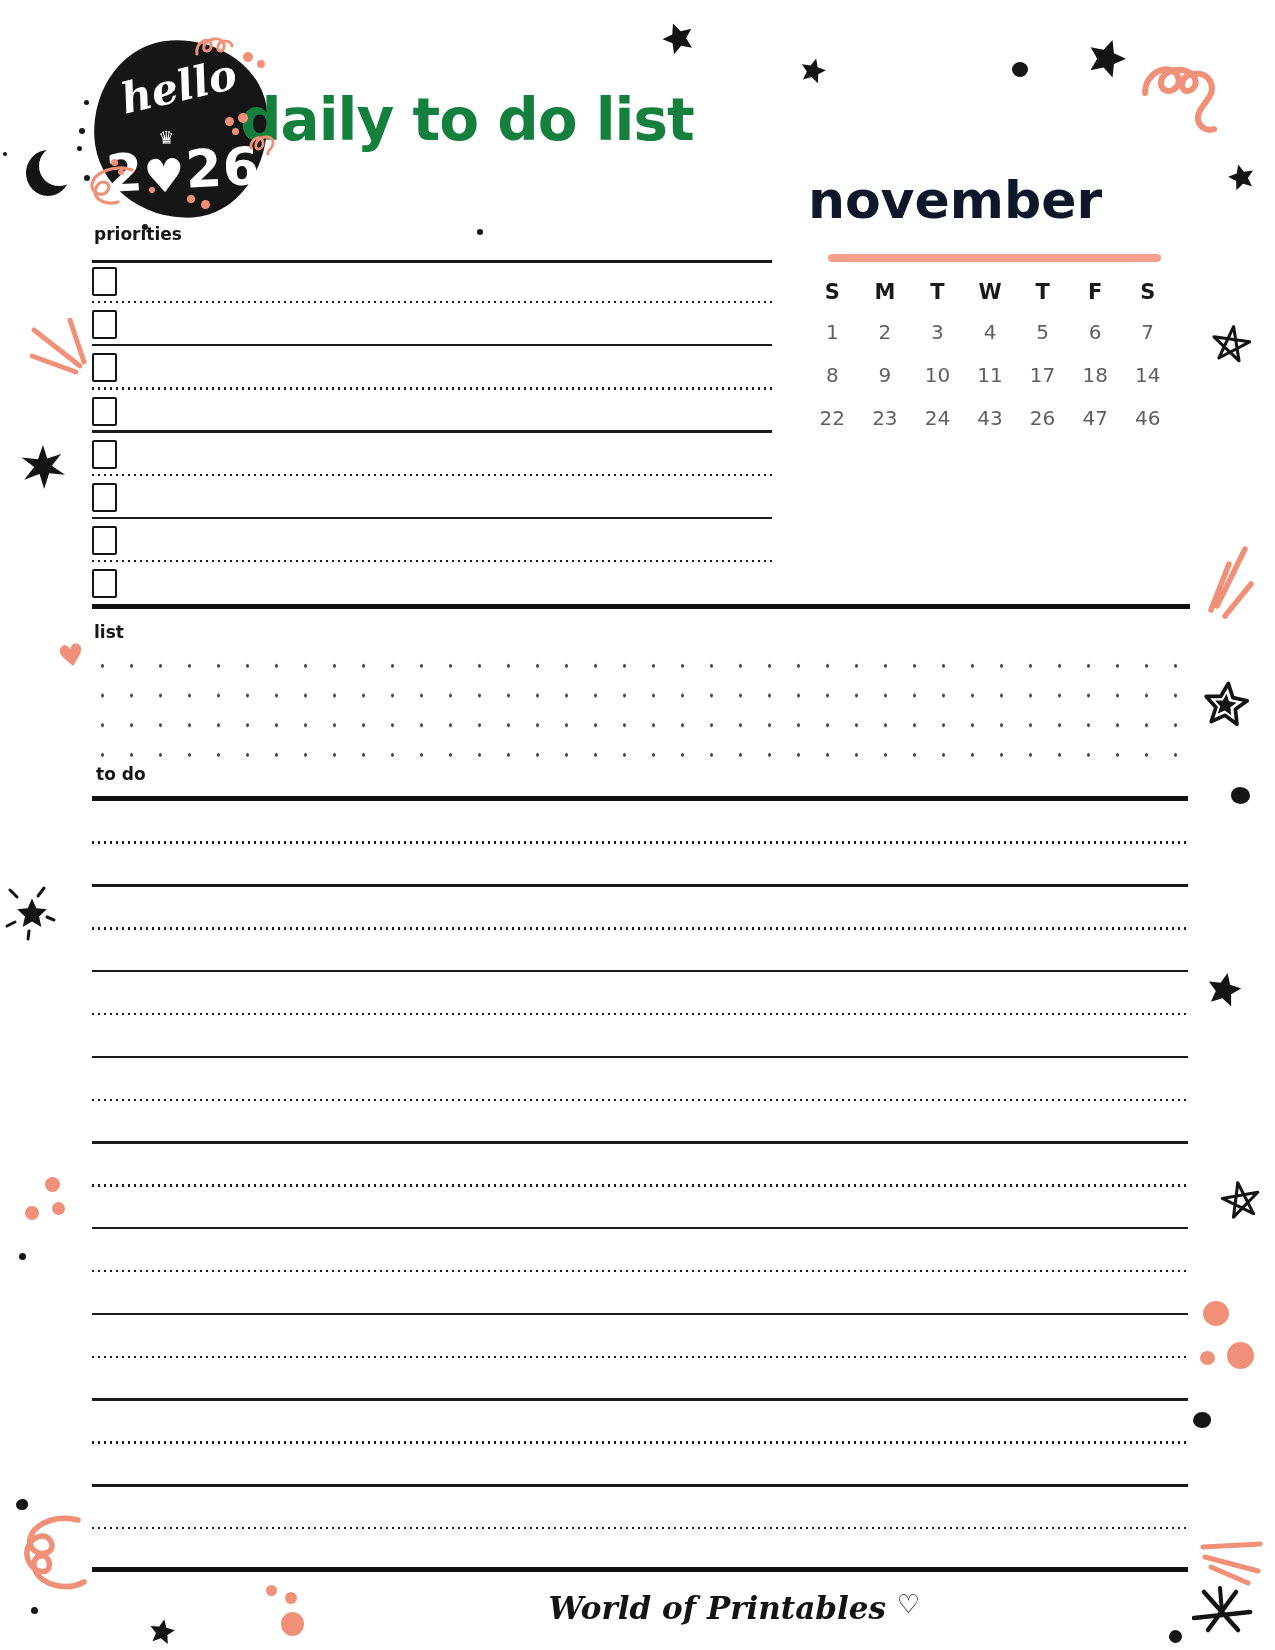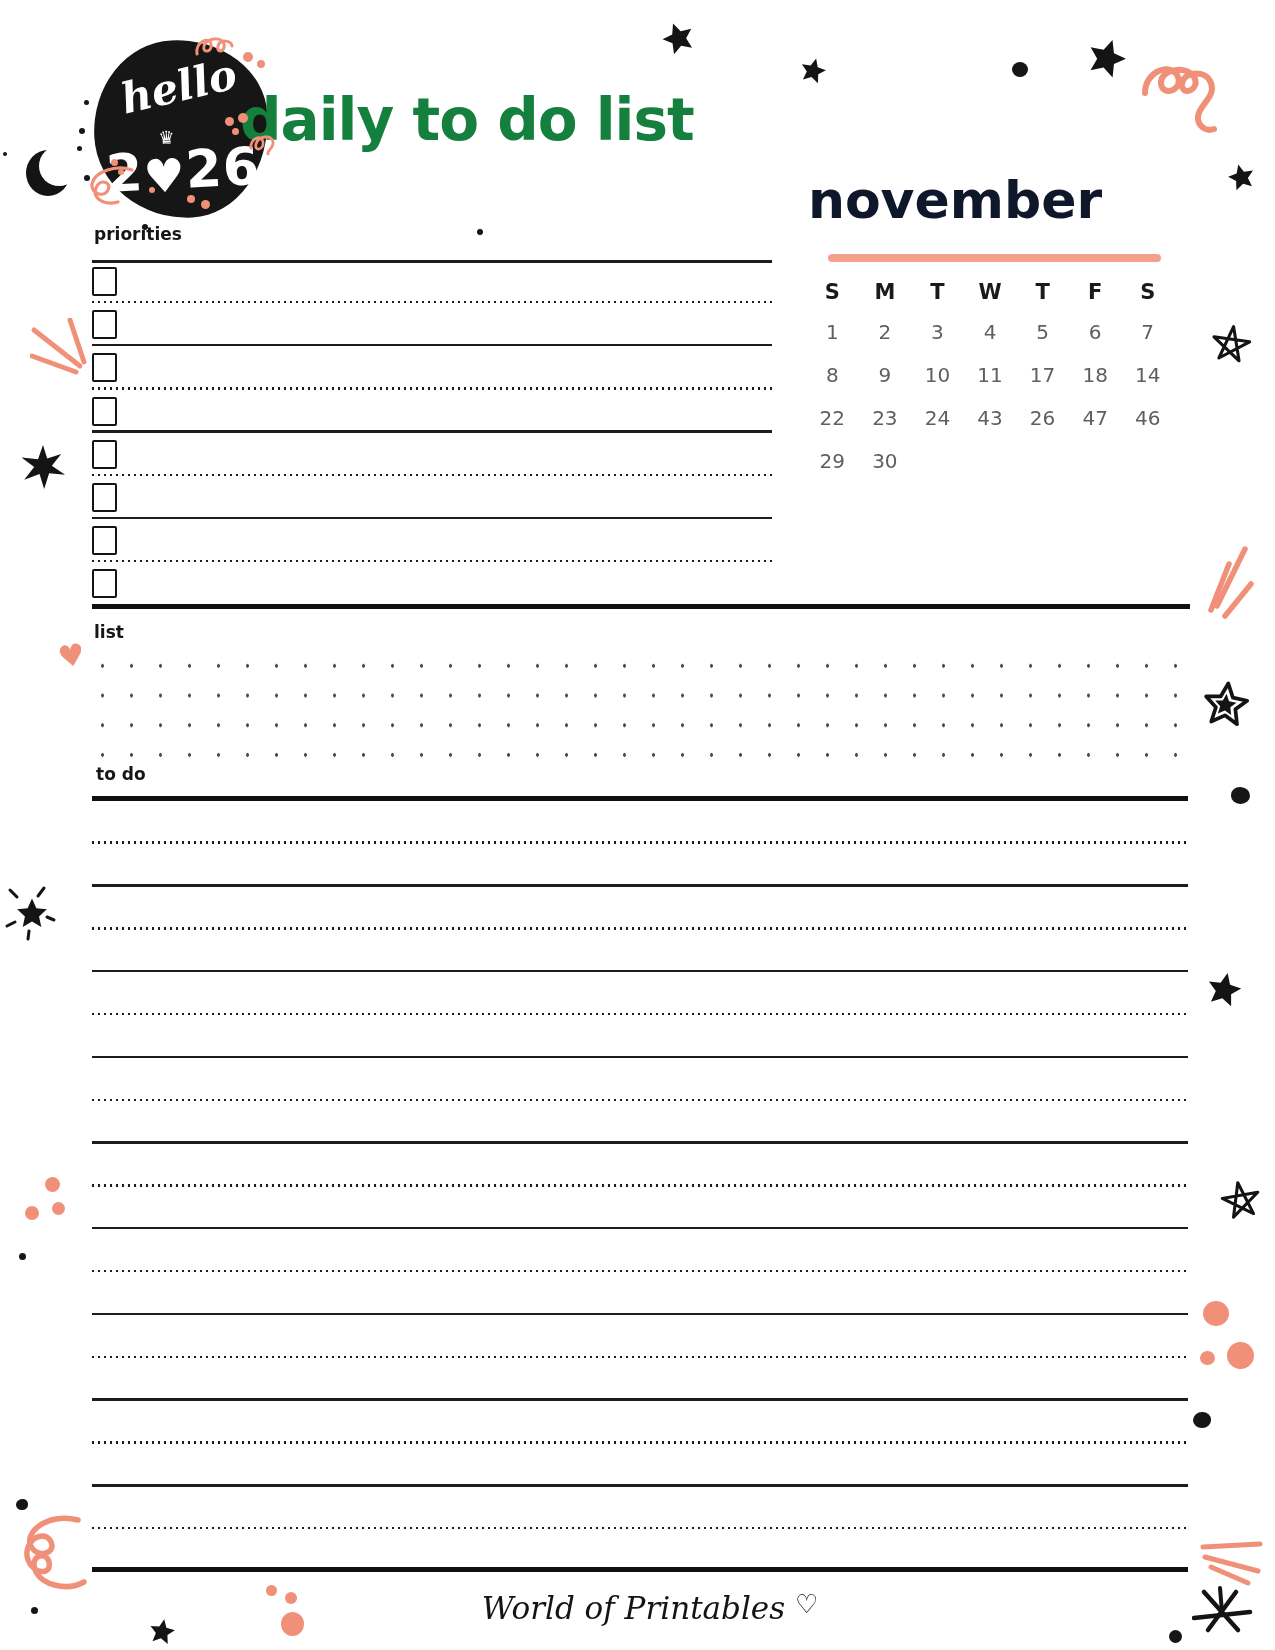--- a/index.html
+++ b/index.html
@@ -47,22 +47,22 @@
   .line-solid{height:2.4px;background:#1c1c1c;}
   .line-thick{height:4.8px;background:#101010;}
   .cbox{position:absolute;left:0;top:7px;width:21px;height:25px;border:2.6px solid #141414;border-radius:2px;background:#fff;}
 
   
   .dotgrid{position:absolute;left:92px;top:646px;width:1098px;height:120px;
            background-image:radial-gradient(#4d4d4d 1.5px,transparent 1.9px);
            background-size:29px 29.7px;background-position:-4px 5px;}
 
   
-  .footer{position:absolute;left:380px;top:1590px;width:540px;text-align:center;
-          font-family:"DejaVu Serif","Liberation Serif",serif;font-style:italic;font-weight:normal;
+  .footer{position:absolute;left:380px;top:1590px;width:540px;text-align:right;
+          font-family:"DejaVu Serif","Liberation Serif",serif;font-style:italic;font-weight:bold;
           font-size:31px;color:#141414;}
   .footer .hrt{font-family:"DejaVu Sans",sans-serif;font-style:normal;font-size:26px;position:relative;top:-6px;}
 
   
   .moon{position:absolute;left:26px;top:150px;width:44px;height:46px;background:#141414;border-radius:50%;}
   .moon::after{content:"";position:absolute;left:13px;top:-4px;width:40px;height:40px;border-radius:50%;background:#fff;}
   svg{display:block;}
   .heart-char{position:absolute;color:var(--coral);font-size:30px;transform:rotate(-10deg);}
 </style>
 </head>
@@ -160,29 +160,20 @@
       </div>
       <div class="cal-row">
         <span class="cal-cell">22</span>
         <span class="cal-cell">23</span>
         <span class="cal-cell">24</span>
         <span class="cal-cell">43</span>
         <span class="cal-cell">26</span>
         <span class="cal-cell">47</span>
         <span class="cal-cell">46</span>
       </div>
-      <div class="cal-row">
-        <span class="cal-cell">29</span>
-        <span class="cal-cell">30</span>
-        <span class="cal-cell"></span>
-        <span class="cal-cell"></span>
-        <span class="cal-cell"></span>
-        <span class="cal-cell"></span>
-        <span class="cal-cell"></span>
-      </div>
     </div>
 
   <div class="sec-label" style="left:94px;top:224px;">priorities</div>
   <div class="rule" style="left:92px;top:260px;width:680px;height:2.6px;"></div>
   <div class="rows" style="left:92px;top:260px;width:680px;" id="priorities-rows">
       <div class="p-row">
         <span class="cbox"></span>
         <div class="rowline line-dotted"></div>
       </div>
       <div class="p-row">

